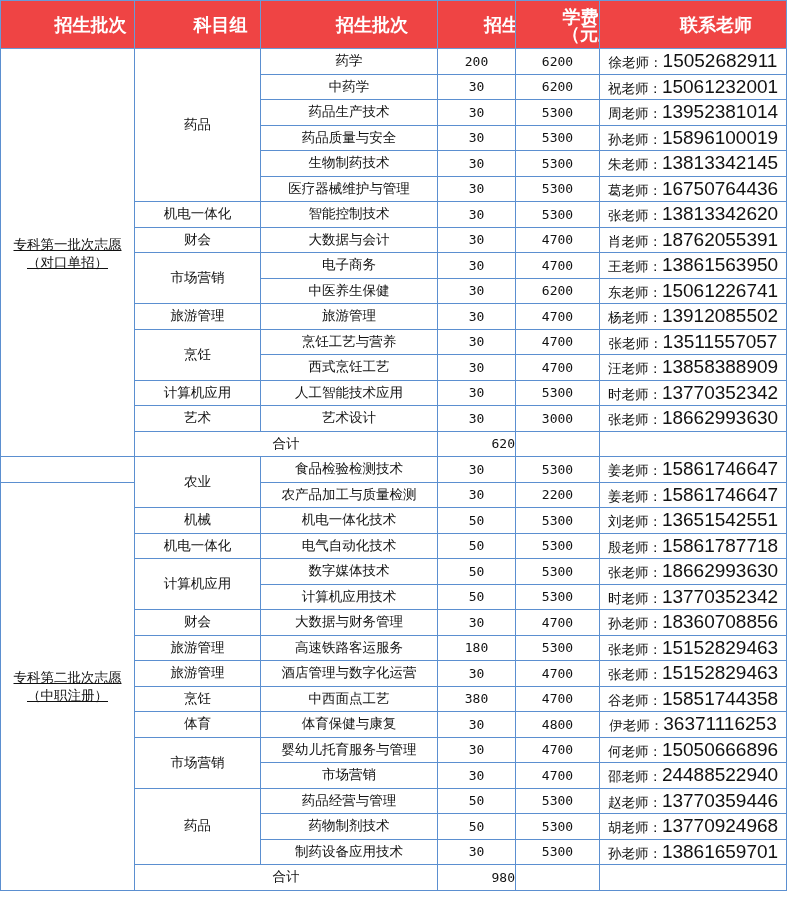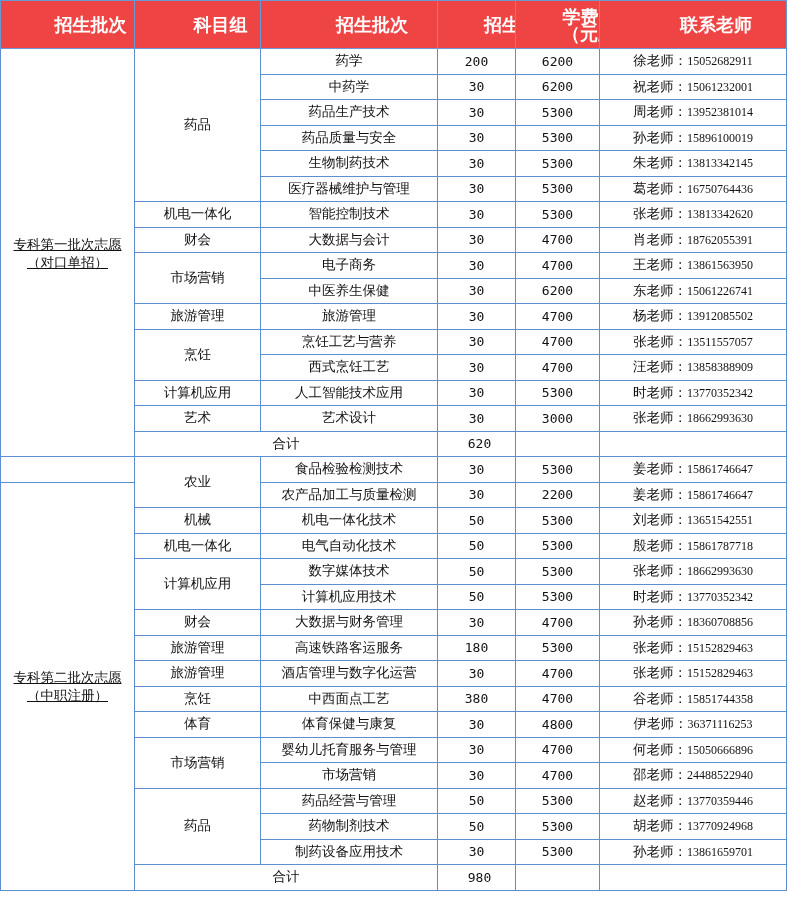--- a/index.html
+++ b/index.html
@@ -1,23 +1,23 @@
 <!DOCTYPE html>
 <html><head>
 <meta charset="utf-8">
 <style>
   html, body { margin:0; padding:0; background:#ffffff; }
   body { width:787px; height:908px; overflow:hidden; font-family:"DejaVu Sans","Liberation Sans",sans-serif; }
   table { border-collapse:collapse; table-layout:fixed; width:786px; position:absolute; left:0; top:0; }
   td, th { border:1.5px solid #5b8fd0; padding:0; text-align:center; vertical-align:middle; font-size:13.5px; color:#111; height:24.5px; white-space:nowrap; overflow:hidden; }
   th { background:#ef4444; color:#ffffff; font-weight:bold; font-size:18px; height:47px; line-height:17px; border-color:#6a9ad6;padding-left:46px; }
   td.num { font-family:"DejaVu Sans Mono","Liberation Mono",monospace; font-size:13px; }
-  td.left { text-align:center; padding-left:26px; }
+  td.left { text-align:right; padding-left:26px; }
   td.batch { line-height:18px;text-decoration:underline; }
-  .phone { font-family:Liberation Serif, serif; font-size:12px; }
+  .phone { font-family:Liberation Sans, sans-serif; font-size:19px; }
 </style>
 </head>
 <body>
 
 <table>
   <colgroup>
     <col style="width:134px">
       <col style="width:126px">
       <col style="width:177px">
     <col style="width:78px">

